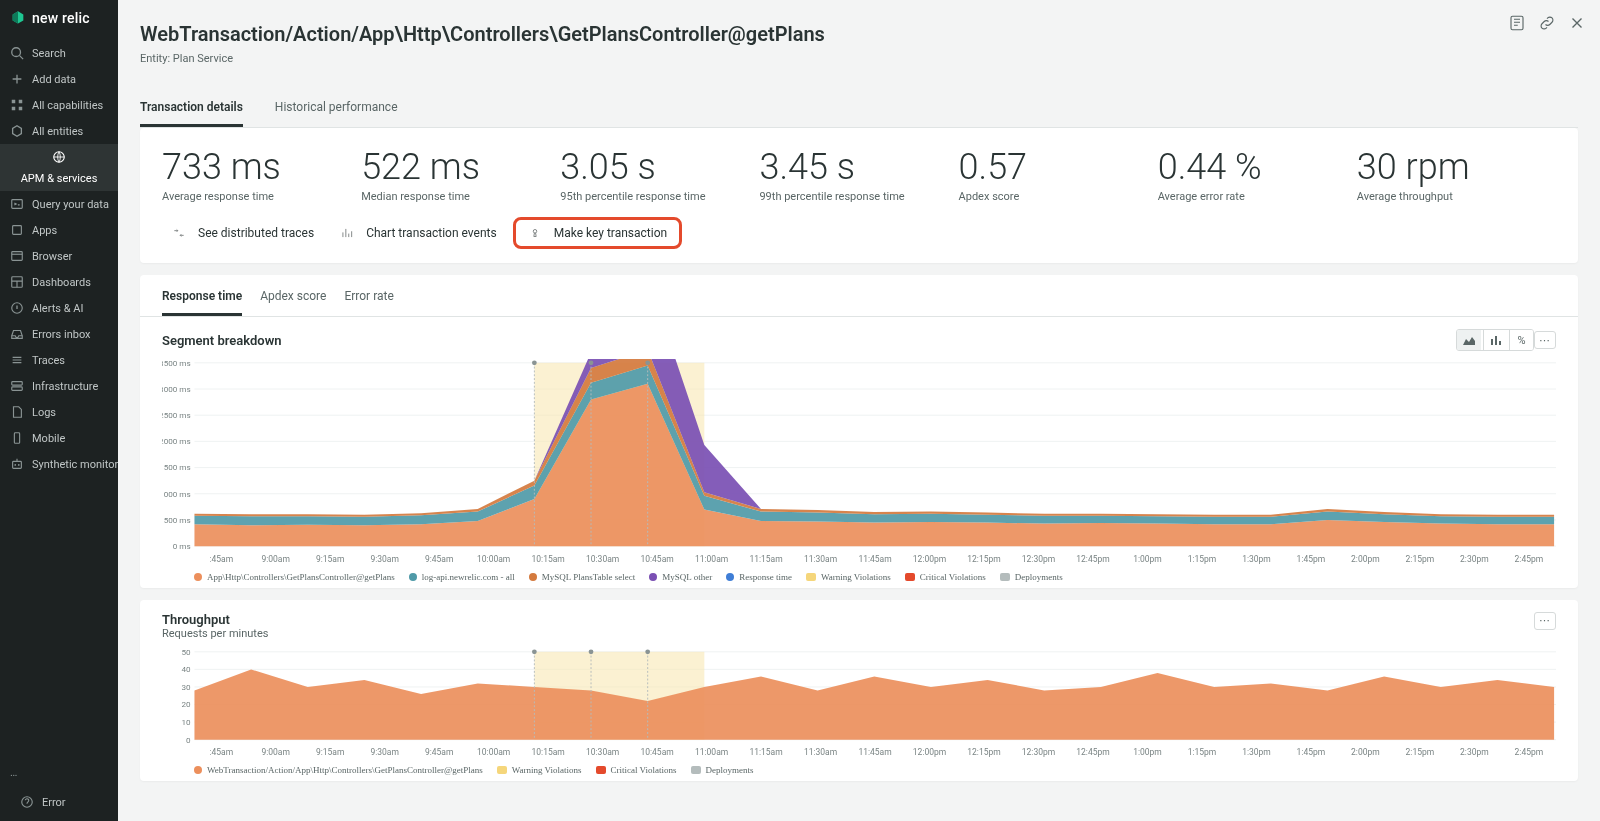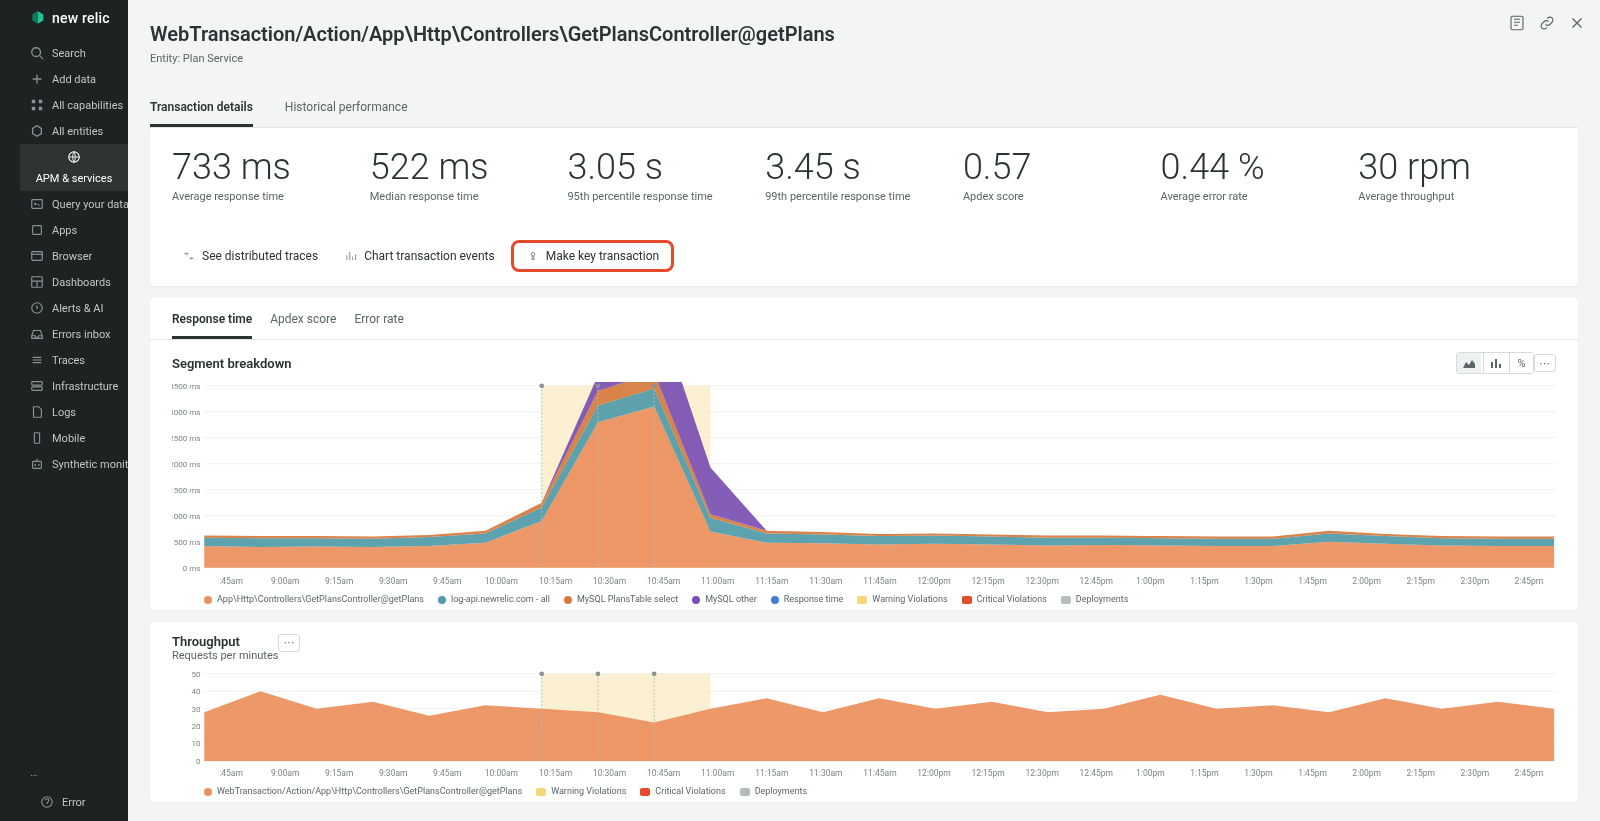--- a/index.html
+++ b/index.html
@@ -1,20 +1,20 @@
 <!DOCTYPE html>
 <html><head>
 <meta charset="utf-8">
 <style>
 * { box-sizing: border-box; margin: 0; padding: 0; }
 body { font-family: -apple-system, BlinkMacSystemFont, "Segoe UI", Roboto, sans-serif; background: #f3f4f4; color: #2a3434; overflow: hidden; }
 .app { display: flex; width: 1600px; height: 821px; }
 
 
-.sidebar { width: 128px; background: #1d2222; color: #c0c6c6; display: flex; flex-direction: column; font-size: 11px; padding-left: 20px; }
+.sidebar { width: 118px; background: #1d2222; color: #c0c6c6; display: flex; flex-direction: column; font-size: 11px; }
 .logo-row { display:flex; align-items:center; gap:6px; padding: 10px 10px 14px 10px; }
 .logo-mark { width:16px; height:16px; }
 .logo-text { color:#fff; font-size:14px; font-weight:500; letter-spacing:0.2px; }
 .nav { flex:1; overflow:hidden; }
 .nav-item { display:flex; align-items:center; gap:8px; padding:6px 10px; cursor:pointer; white-space:nowrap; }
 .nav-item.active { background:#2e3434; color:#fff;flex-direction:column; }
 .nav-item .ic { width:14px; height:14px; display:inline-flex; align-items:center; justify-content:center; color:#8a9494; }
 .nav-item.active .ic { color:#fff; }
 .nav-dots { padding:4px 10px; color:#8a9494; }
 .side-footer { padding:6px 10px; display:flex; flex-direction:column; gap:4px; }
@@ -33,45 +33,45 @@
 .tab.active { color:#2a3434; font-weight:600; border-bottom-color:#2a3434; }
 
 .card { background:#fff; border-radius:4px; box-shadow:0 1px 2px rgba(0,0,0,.04); margin-bottom:12px; }
 .metrics-card { padding:18px 22px 14px 22px; }
 .metrics-row { display:flex; justify-content:space-between; margin-bottom:14px; }
 .metric { flex:1; }
 .metric .val { font-size:36px; font-weight:300; color:#2a3434; white-space:nowrap; }
 .metric .lbl { font-size:11px; color:#5a6666; margin-top:2px; }
 
 .action-row { display:flex; gap:6px; align-items:center; }
-.action-btn { display:inline-flex; align-items:center; gap:6px; font-size:12px; color:#2a3434; padding:6px 10px; cursor:pointer; border-radius:3px;margin-top:23px; }
+.action-btn { display:inline-flex; align-items:center; gap:12px; font-size:12px; color:#2a3434; padding:6px 10px; cursor:pointer; border-radius:3px; }
 .action-btn .aic { width:14px; height:14px; opacity:.65; }
 .action-btn.highlight { border:3px solid #e44a2c; border-radius:8px; padding:6px 12px; }
 
 .inner-tabs { display:flex; gap:18px; padding:10px 22px 0 22px; border-bottom:1px solid #e0e4e4; }
 .inner-tab { font-size:12px; padding:4px 0 10px 0; color:#5a6666; cursor:pointer; border-bottom:3px solid transparent; }
 .inner-tab.active { color:#2a3434; font-weight:600; border-bottom-color:#2a3434; }
 
 .chart-section { padding:12px 22px 6px 22px; }
-.chart-head { display:flex; align-items:center; }
+.chart-head { display:flex; align-items:center; justify-content:space-between; }
 .chart-title { font-size:13px; font-weight:600; }
 .chart-sub { font-size:11px; color:#5a6666; margin-top:0; }
 .chart-controls { display:flex; gap:2px; border:1px solid #d6dada; border-radius:3px; overflow:hidden; margin-left:auto; }
 .cc-btn { width:24px; height:20px; display:flex; align-items:center; justify-content:center; cursor:pointer; background:#fff; font-size:11px; color:#5a6666; border-left:1px solid #d6dada; }
 .cc-btn:first-child { border-left:none; }
 .cc-btn.active { background:#eef1f1; }
 .more-btn { width:22px; height:18px; border:1px solid #d6dada; border-radius:3px; display:flex; align-items:center; justify-content:center; cursor:pointer; color:#5a6666; font-size:11px; letter-spacing:1px; }
 
 .chart-body { position:relative; margin-top:8px; }
 .area-chart { width:100%; display:block; }
 .x-axis { display:flex; justify-content:space-between; font-size:8.5px; color:#7a8484; margin-top:4px; padding-left:32px; }
 .x-axis span { flex:1; text-align:center; white-space:nowrap; overflow:hidden; }
 
 .legend { display:flex; flex-wrap:wrap; gap:14px; font-size:9px; color:#5a6666; margin-top:8px; padding-left:32px; align-items:center; }
-.lg-item { display:inline-flex; align-items:flex-end; gap:5px; }
+.lg-item { display:inline-flex; align-items:center; gap:5px;font-family:Liberation Serif, serif; }
 .lg-dot { width:8px; height:8px; border-radius:50%; }
 .lg-sq { width:10px; height:8px; border-radius:2px; }
 
 svg.area-chart text.ylabel { font-size:8.5px; fill:#7a8484; }
 svg.area-chart .hlband { fill:#f9e7b4; opacity:.6; }
 
 .throughput-section .chart-head { align-items:flex-start; }
 </style>
 </head>
 <body>

